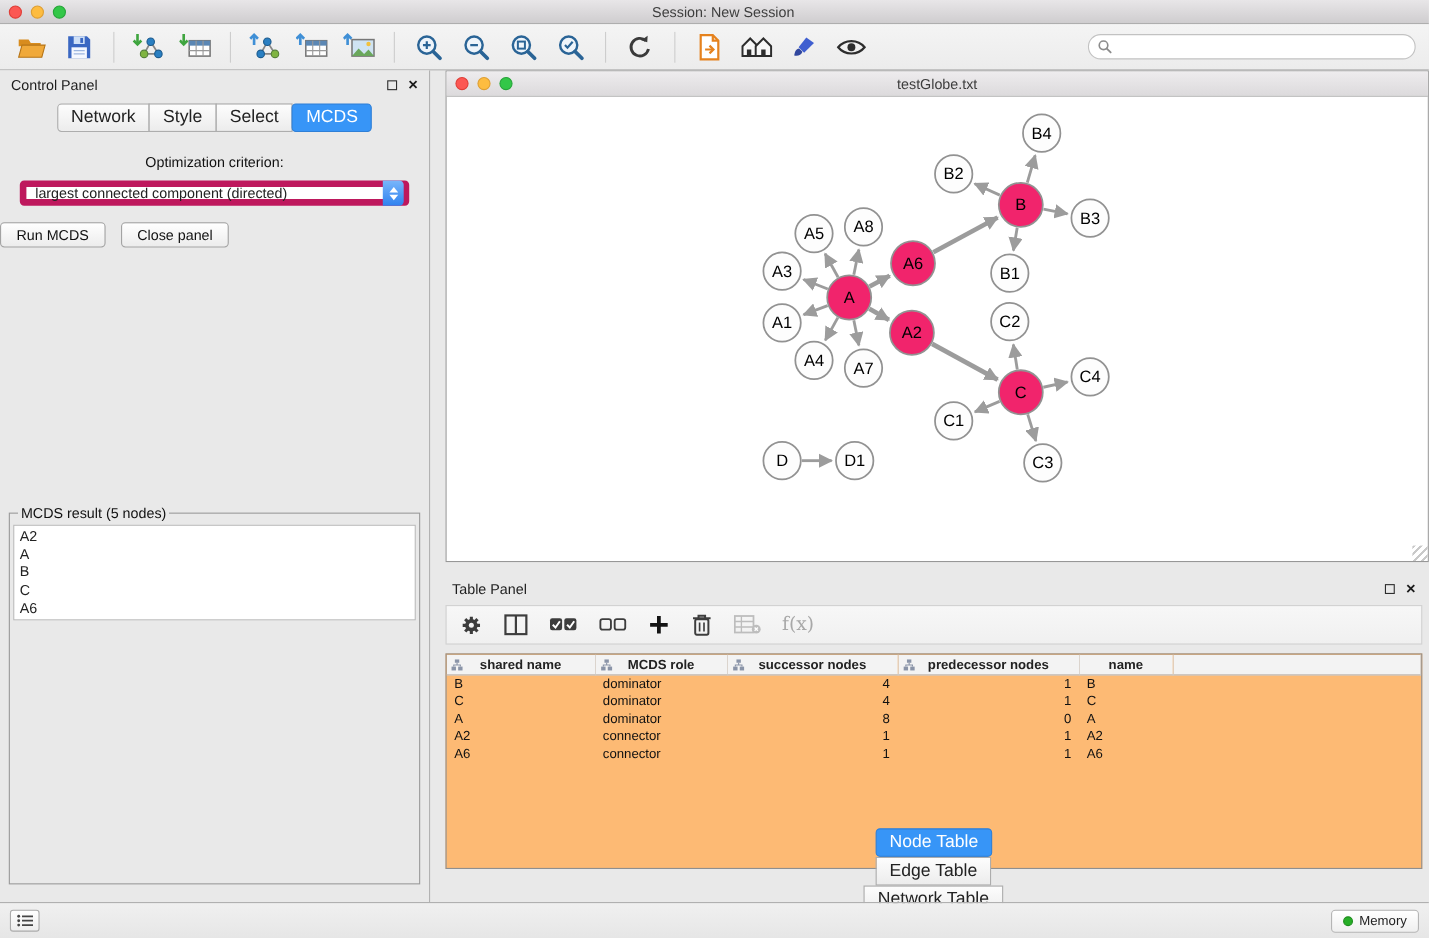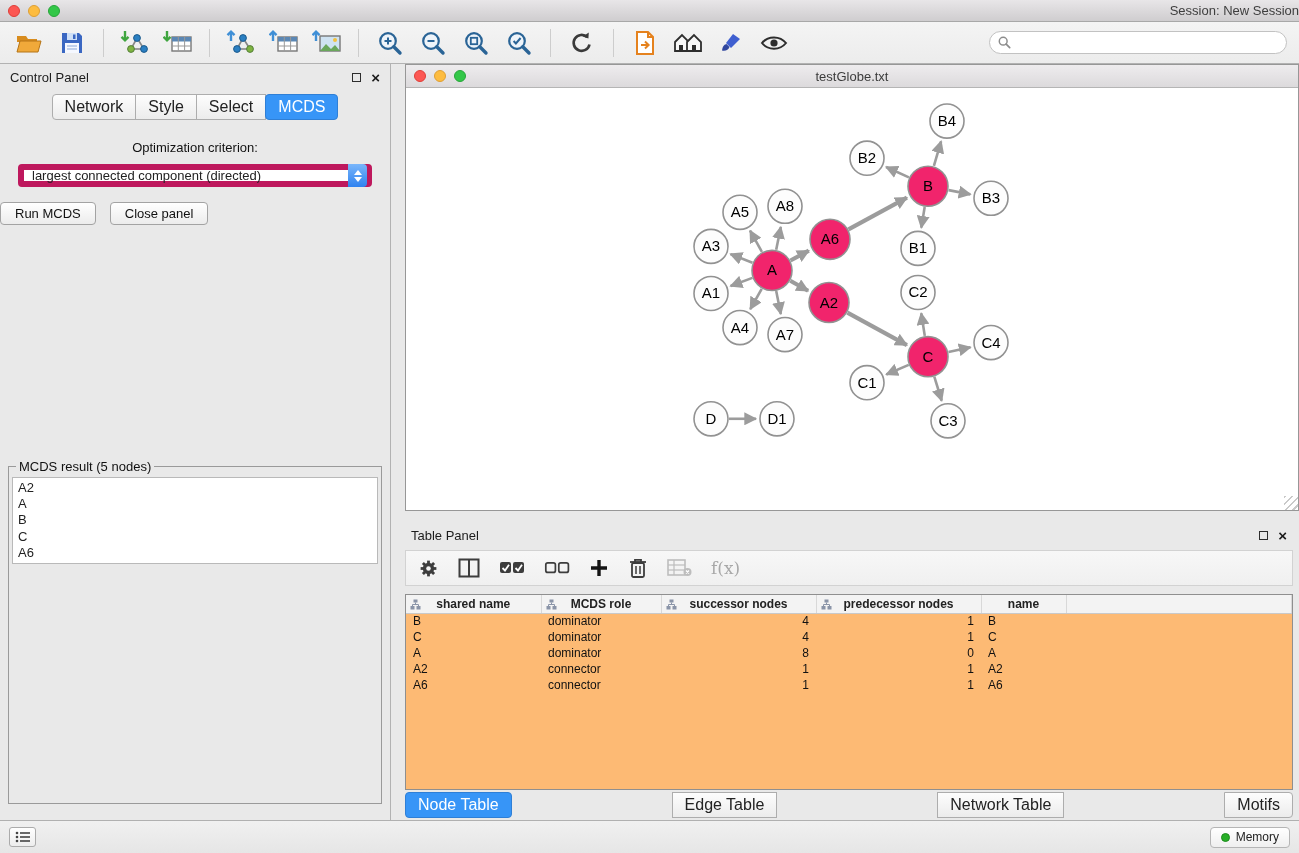--- a/index.html
+++ b/index.html
@@ -17,21 +17,21 @@
     position:absolute; top:0; left:0; right:0; height:22px;
     background:linear-gradient(#e8e6e8,#cfcdcf);
     border-bottom:1px solid #a8a8a8;
     display:flex; align-items:center;
   }
   .traffic { display:flex; gap:8px; margin-left:8px; }
   .light { width:12px; height:12px; border-radius:50%; }
   .light.red    { background:#fc5753; border:1px solid #df3e38; }
   .light.yellow { background:#fdbc40; border:1px solid #de9f34; }
   .light.green  { background:#33c748; border:1px solid #27a53a; }
-  .app-title { position:absolute; left:16px; right:0; text-align:right; color:#3e3e3e; font-size:13px; }
+  .app-title { position:absolute; left:16px; right:0; text-align:center; color:#3e3e3e; font-size:13px; }
   
   .toolbar {
     position:absolute; top:22px; left:0; right:0; height:42px;
     background:linear-gradient(#f4f4f4,#ececec);
     border-bottom:1px solid #b2b2b2;
     display:flex; align-items:center; padding:0 12px; gap:9px;
   }
   .tb-btn { display:flex; align-items:center; justify-content:center; width:34px; height:32px; border-radius:4px; cursor:default; }
   .tb-sep { width:1px; height:28px; background:#cdcdcd; margin:0 5px; }
   .search-wrap {
@@ -124,21 +124,21 @@
   .fx { font-family:"DejaVu Serif", serif; color:#a8a8a8; font-size:17px; }
   .table-wrap { flex:1; margin-top:8px; background:#fdba74; border:1px solid #8f8f8f; overflow:hidden; }
   table.data { border-collapse:collapse; width:100%; table-layout:fixed; }
   table.data th {
     height:18px; background:#f3f3f3; border-bottom:1px solid #c9c9c9; border-right:1px solid #d8d8d8;
     font-size:12px; font-weight:bold; color:#222; text-align:center; position:relative; padding:0 4px;
   }
   th .sort-ic { position:absolute; left:4px; top:4px; }
   table.data td { font-size:12px; height:16px; padding:0 7px; color:#111; white-space:nowrap; }
   td.num { text-align:right; padding-right:15px; }
-  .tp-tabs { height:30px; display:flex; justify-content:space-between; align-items:center; }
+  .tp-tabs { height:30px; display:flex; justify-content:center; align-items:center;flex-direction:column; }
   
   .status-bar {
     position:absolute; left:0; right:0; bottom:0; height:33px;
     background:linear-gradient(#f0f0f0,#e6e6e6); border-top:1px solid #b0b0b0;
     display:flex; align-items:center; padding:0 9px;
   }
   .sb-btn {
     width:27px; height:20px; border:1px solid #ababab; border-radius:3px;
     background:linear-gradient(#fff,#ededed); display:flex; align-items:center; justify-content:center;
   }

